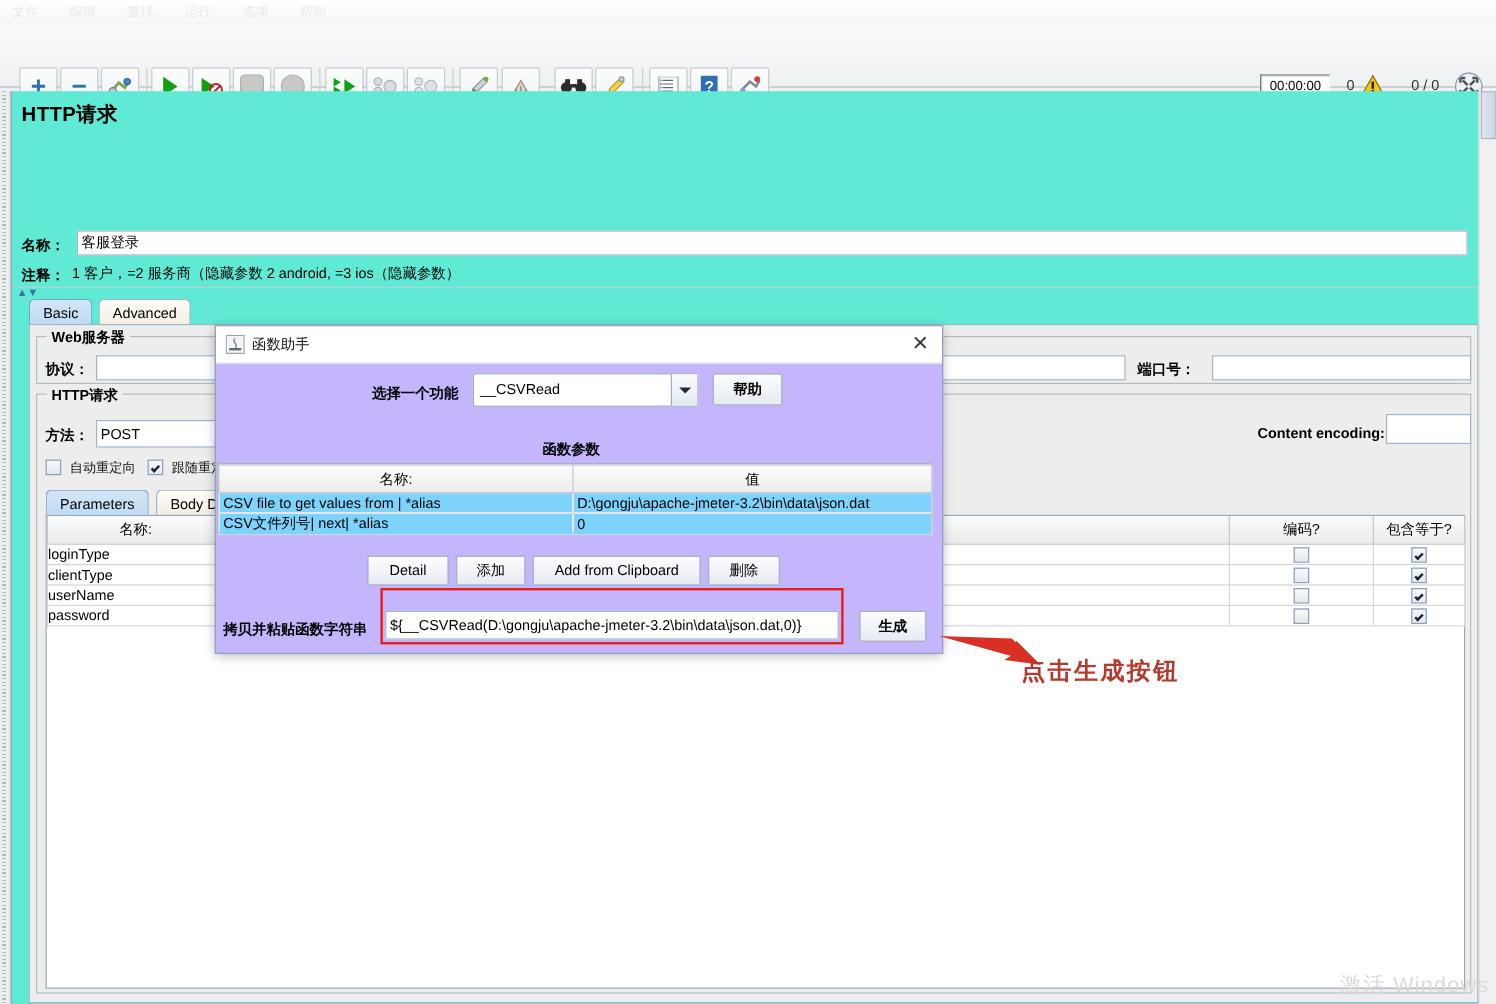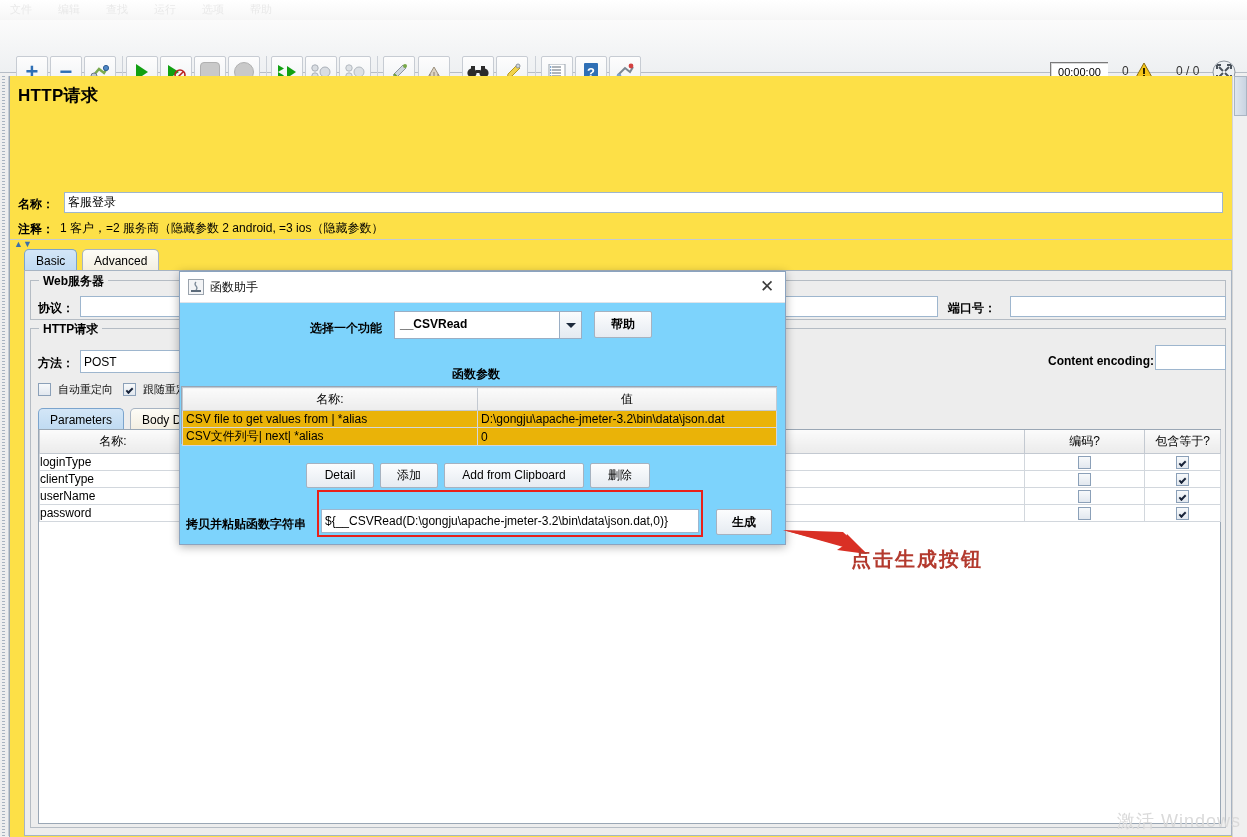--- a/index.html
+++ b/index.html
@@ -58,21 +58,21 @@
     position:absolute;left:0;top:76px;width:8px;height:760px;
     background:#eeeeee;
     border-right:1px solid #c5ccd4;
   }
   #splitter .dots{
     position:absolute;left:2px;top:0;width:3px;height:760px;
     background-image:repeating-linear-gradient(#a9b4c1 0 1px, transparent 1px 3px);
   }
   #mainpanel{
     position:absolute;left:9px;top:76px;width:1238px;height:761px;
-    background:#fde047;
+    background:#5eead4;
     border-left:1px solid #9aa6b3;
   }
   .scrollv{
     position:absolute;right:0;top:0;width:15px;height:761px;
     background:#f0f0f0;border-left:1px solid #d4d4d4;
   }
   .scrollv .thumb{
     position:absolute;left:1px;top:0;width:13px;height:40px;
     background:linear-gradient(90deg,#dfe6ee,#c9d4e2);
     border:1px solid #aab5c3;box-sizing:border-box;
@@ -149,42 +149,42 @@
     border:1px solid #a6b2c0;border-radius:2px;
     font-size:12px;color:#000;text-align:center;
     line-height:23px;
     font-family:"Liberation Sans","DejaVu Sans",sans-serif;
   }
   .jbtn.bold{font-weight:bold;}
 
   
   #dialog{
     position:absolute;left:179px;top:271px;width:607px;height:274px;
-    background:#7dd3fc;
+    background:#c4b5fd;
     border:1px solid #8ba3bf;
     box-shadow:0 2px 9px rgba(0,0,0,.30);
     box-sizing:border-box;
   }
   #dlgTitlebar{
     position:absolute;left:0;top:0;width:605px;height:30px;
     background:#ffffff;border-bottom:1px solid #dfe4ea;
   }
   #dlgIcon{position:absolute;left:8px;top:7px;width:16px;height:16px;}
   #dlgTitle{position:absolute;left:30px;top:7px;font-size:12px;color:#111;}
   #dlgClose{
     position:absolute;right:8px;top:5px;width:20px;height:20px;
     text-align:center;line-height:19px;font-size:17px;color:#3c3c3c;
   }
   .dlabel{position:absolute;font-size:12px;font-weight:bold;color:#000;}
   
   #combo{
     position:absolute;left:394px;top:311px;width:188px;height:28px;
     background:#fff;border:1px solid #9aaec4;box-sizing:border-box;
   }
-  #combo .val{position:absolute;left:5px;top:5px;font-size:12px;color:#000;font-weight:bold;}
+  #combo .val{position:absolute;left:5px;top:5px;font-size:12px;color:#000;}
   #combo .arrowbtn{
     position:absolute;right:0;top:0;width:22px;height:26px;
     background:linear-gradient(#fafcfe,#e4eaf1);
     border-left:1px solid #9aaec4;box-sizing:border-box;
   }
   #combo .arrowbtn:after{
     content:"";position:absolute;left:6px;top:11px;width:0;height:0;
     border-left:5px solid transparent;border-right:5px solid transparent;
     border-top:5px solid #1c2a3c;
   }
@@ -192,21 +192,21 @@
   #argTbl{
     position:absolute;left:181px;top:386px;width:596px;height:58px;
     background:#fff;border:1px solid #97a5b4;box-sizing:border-box;
   }
   .atbl{border-collapse:collapse;table-layout:fixed;width:594px;font-size:12px;}
   .atbl th{
     background:linear-gradient(#fbfbfb,#ececec);
     border:1px solid #c3c9d1;height:20px;font-weight:normal;font-size:12px;
   }
   .atbl td{
-    border:1px solid #d2d7dd;height:16px;background:#eab308;padding:0 3px;
+    border:1px solid #d2d7dd;height:16px;background:#7dd3fc;padding:0 3px;
     font-size:12px;white-space:nowrap;overflow:hidden;
   }
   
   #redbox{
     position:absolute;left:317px;top:490px;width:386px;height:47px;
     border:2px solid #e8201a;box-sizing:border-box;
     background:transparent;
   }
   #arrow{position:absolute;left:781px;top:524px;width:90px;height:34px;}
   #annotation{

